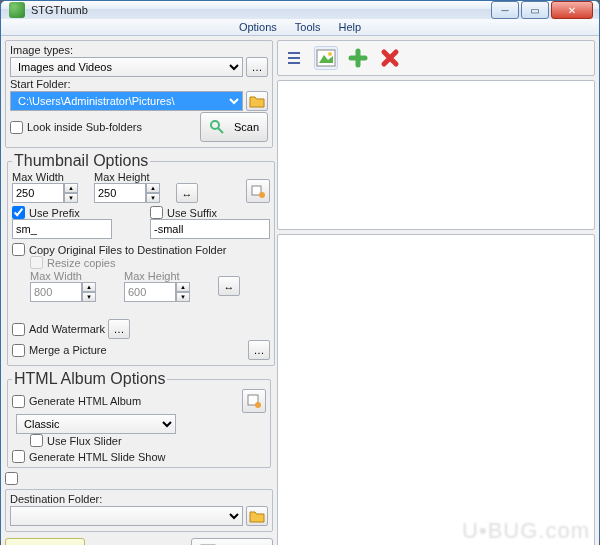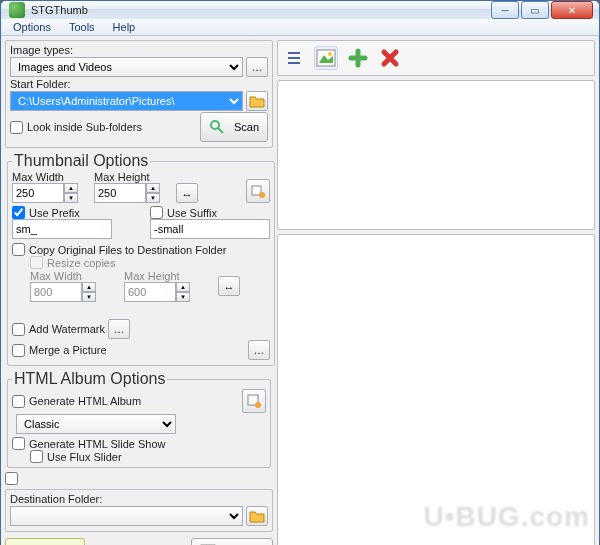--- a/index.html
+++ b/index.html
@@ -4,21 +4,21 @@
 <style>
   * { box-sizing: border-box; font-family: "Segoe UI", Tahoma, sans-serif; font-size: 11px; }
   body { margin: 0; background: #5a6d80; display: flex; align-items: center; justify-content: center; width: 600px; height: 545px; overflow: hidden; }
   .window { width: 600px; height: 545px; background: linear-gradient(#e8eef6, #dfe7f2); border: 1px solid #3a6fa7; border-radius: 6px; box-shadow: 0 4px 18px rgba(0,0,0,.4); display: flex; flex-direction: column; }
   .titlebar { height: 28px; background: linear-gradient(#fdfefe, #e4ecf7 45%, #d4dfef 46%, #dfe8f4); border-radius: 5px 5px 0 0; display: flex; align-items: center; padding: 0 6px 0 8px; }
   .titlebar .app-icon { width:16px; height:16px; border-radius:3px; background: radial-gradient(circle at 30% 30%, #7fc96f, #2d8a2d); margin-right:6px; }
   .titlebar .title { flex:1; color:#1b1b1b; }
   .winbtns { display:flex; gap:2px; }
   .winbtn { width:28px; height:18px; border:1px solid #5d7ea8; border-radius:3px; background:linear-gradient(#f4f8fd,#cfe0f3); display:flex; align-items:center; justify-content:center; font-size:10px; color:#29415f; cursor:default; }
   .winbtn.close { background:linear-gradient(#f6b0a8,#d64531); color:#fff; border-color:#a03020; width:42px; }
-  .menubar { height:20px; background:linear-gradient(#f8fafd,#e7edf6); border-bottom:1px solid #b9c6d8; display:flex; align-items:center; padding:0 4px; gap:2px; }
+  .menubar { height:20px; background:linear-gradient(#f8fafd,#e7edf6); border-bottom:1px solid #b9c6d8; display:flex; align-items:center; padding:0 4px; gap:2px;justify-content:center; }
   .menubar span { padding:2px 8px; color:#173a6d; cursor:default; }
   .client { flex:1; display:flex; background:#f0f0f0; padding:4px; gap:4px; }
   .leftpane { width:268px; display:flex; flex-direction:column; gap:4px; }
   .rightpane { flex:1; display:flex; flex-direction:column; gap:4px; }
   .panel { border:1px solid #b9c0cb; background:#f0f0f0; padding:3px 4px 4px 4px; border-radius:2px; }
   fieldset.panel { padding-top:0; }
   fieldset.panel > legend { font-size:16px; color:#333; padding:0 2px; }
   label, .lbl { color:#222; font-size:11px; }
   .row { display:flex; align-items:center; gap:3px; margin:1px 0; }
   select, input[type=text] { height:20px; border:1px solid #a6adb9; background:#fff; padding:0 3px; font-size:11px; }
@@ -30,21 +30,21 @@
   .spinner input { width:52px; }
   .spinner .spins { display:flex; flex-direction:column; }
   .spinner .spins div { width:14px; height:10px; border:1px solid #a6adb9; background:linear-gradient(#fdfdfd,#e4e4e4); font-size:7px; line-height:7px; text-align:center; }
   .cb { display:flex; align-items:center; gap:4px; }
   input[type=checkbox] { width:13px; height:13px; margin:0; }
   .toolbar { border:1px solid #b9c0cb; background:#f6f6f6; padding:4px; display:flex; gap:8px; height:36px; align-items:center; border-radius:2px; }
   .tbbtn { width:24px; height:24px; display:flex; align-items:center; justify-content:center; border:1px solid transparent; border-radius:3px; }
   .bigpanel { flex:1; border:1px solid #b9c0cb; background:#fff; border-radius:2px; }
   .muted { color:#8a8a8a; }
   .folder-icon { width:16px;height:14px; }
-  .watermark { position:absolute; right:10px; bottom:12px; color:rgba(255,255,255,.18); font-weight:bold; font-size:28px; letter-spacing:1px; text-shadow:0 0 2px rgba(0,0,0,.15); pointer-events:none; }
+  .watermark { position:absolute; right:10px; bottom:1px; color:rgba(255,255,255,.18); font-weight:normal; font-size:22px; letter-spacing:1px; text-shadow:0 0 2px rgba(0,0,0,.15); pointer-events:none; }
 </style>
 </head>
 <body>
 
 <div class="window">
 
   <div class="titlebar">
     <div class="app-icon"></div>
     <div class="title">STGThumb</div>
     <div class="winbtns">
@@ -205,27 +205,27 @@
           <div class="iconbtn" style="width:24px;height:24px">
             <svg width="16" height="16" viewBox="0 0 16 16">
                 <rect x="2" y="2" width="10" height="10" fill="#fff" stroke="#888"></rect>
                 <circle cx="12" cy="12" r="3" fill="#f2a23a"></circle>
               </svg>
           </div>
         </div>
         <select style="width:160px;margin-left:4px">
           <option>Classic</option>
         </select>
+        <label class="cb" style="padding-left:18px">
+          <input type="checkbox" style="">
+          <span>Use Flux Slider</span>
+        </label>
         <label class="cb" style="margin-top:3px">
           <input type="checkbox" style="">
           <span>Generate HTML Slide Show</span>
-        </label>
-        <label class="cb" style="padding-left:18px">
-          <input type="checkbox" style="">
-          <span>Use Flux Slider</span>
         </label>
       </fieldset>
 
       <label class="cb">
         <input type="checkbox" style="">
       </label>
 
       <div class="panel">
         <div class="lbl">Destination Folder:</div>
         <div class="row">

